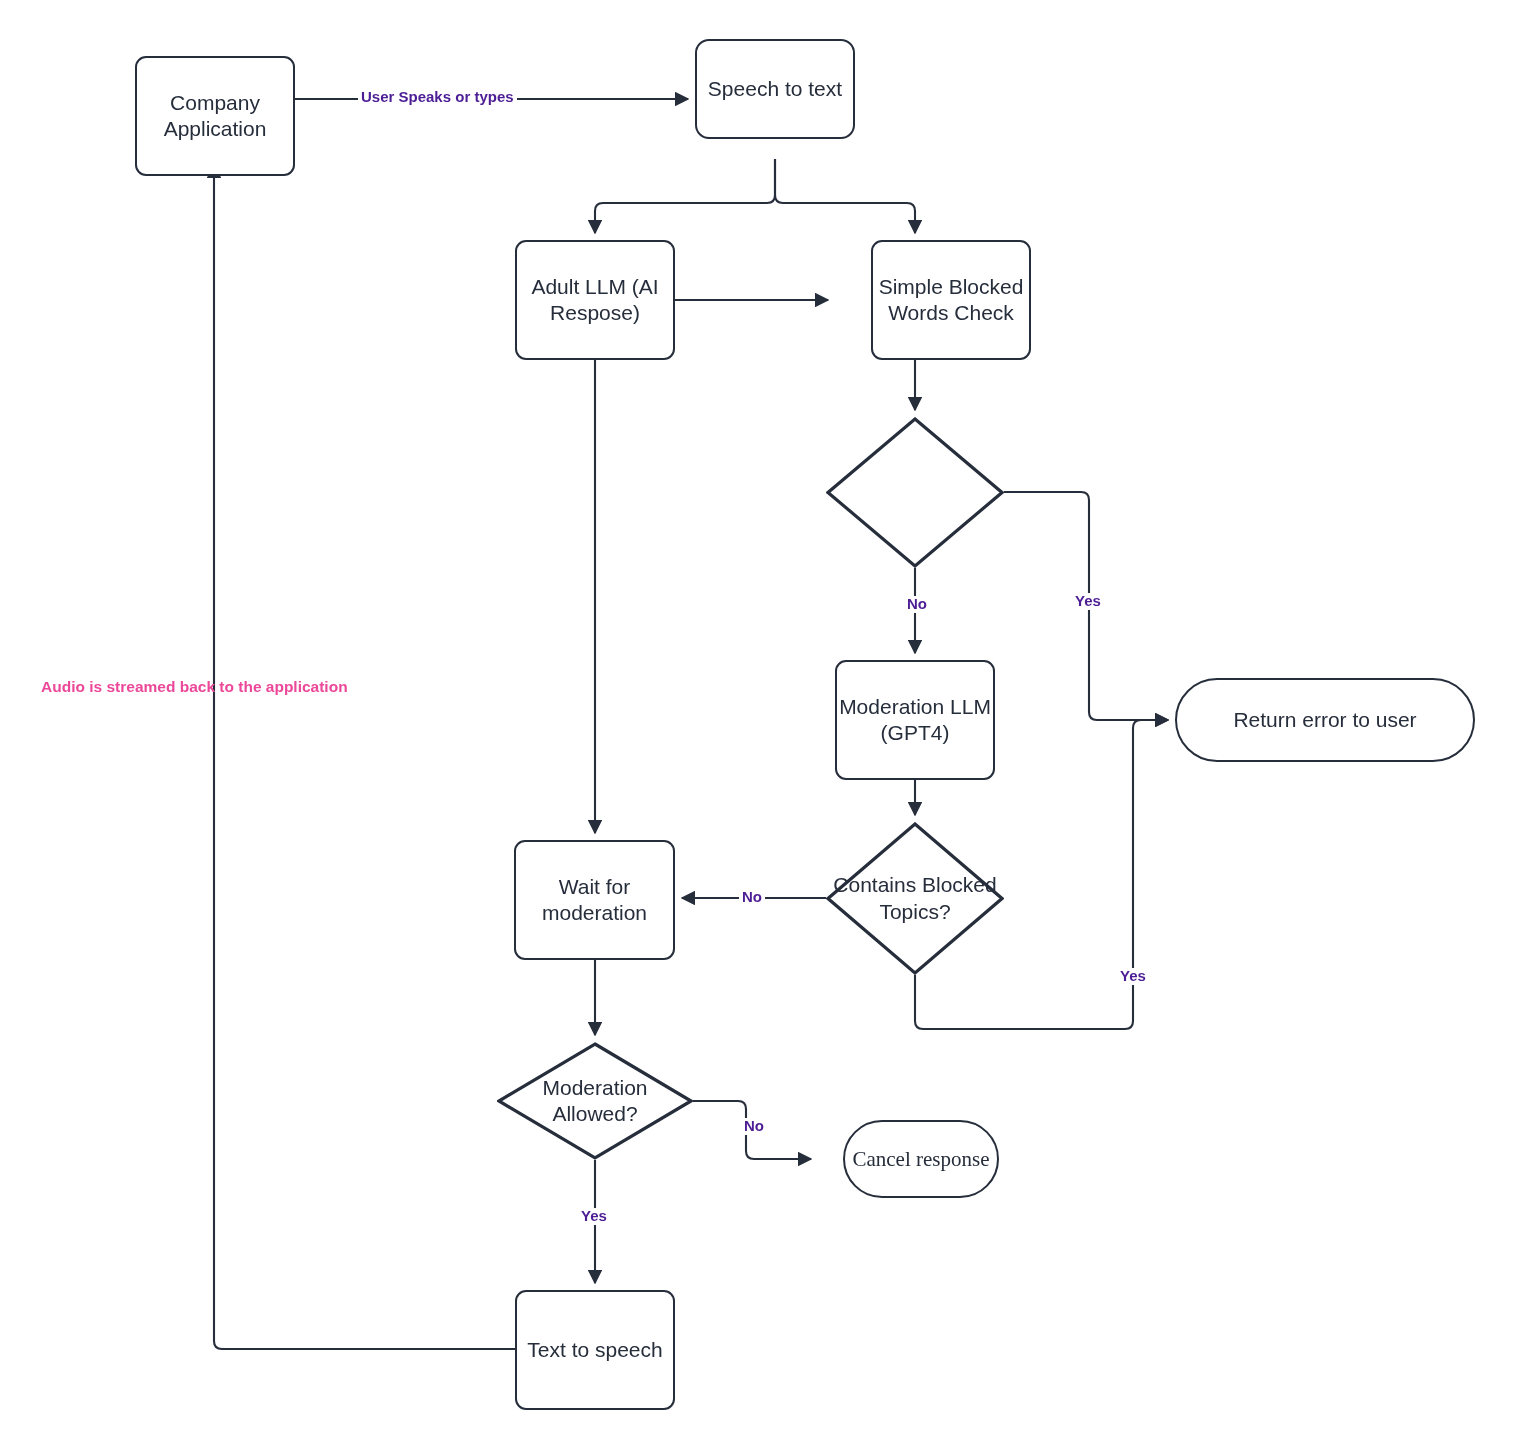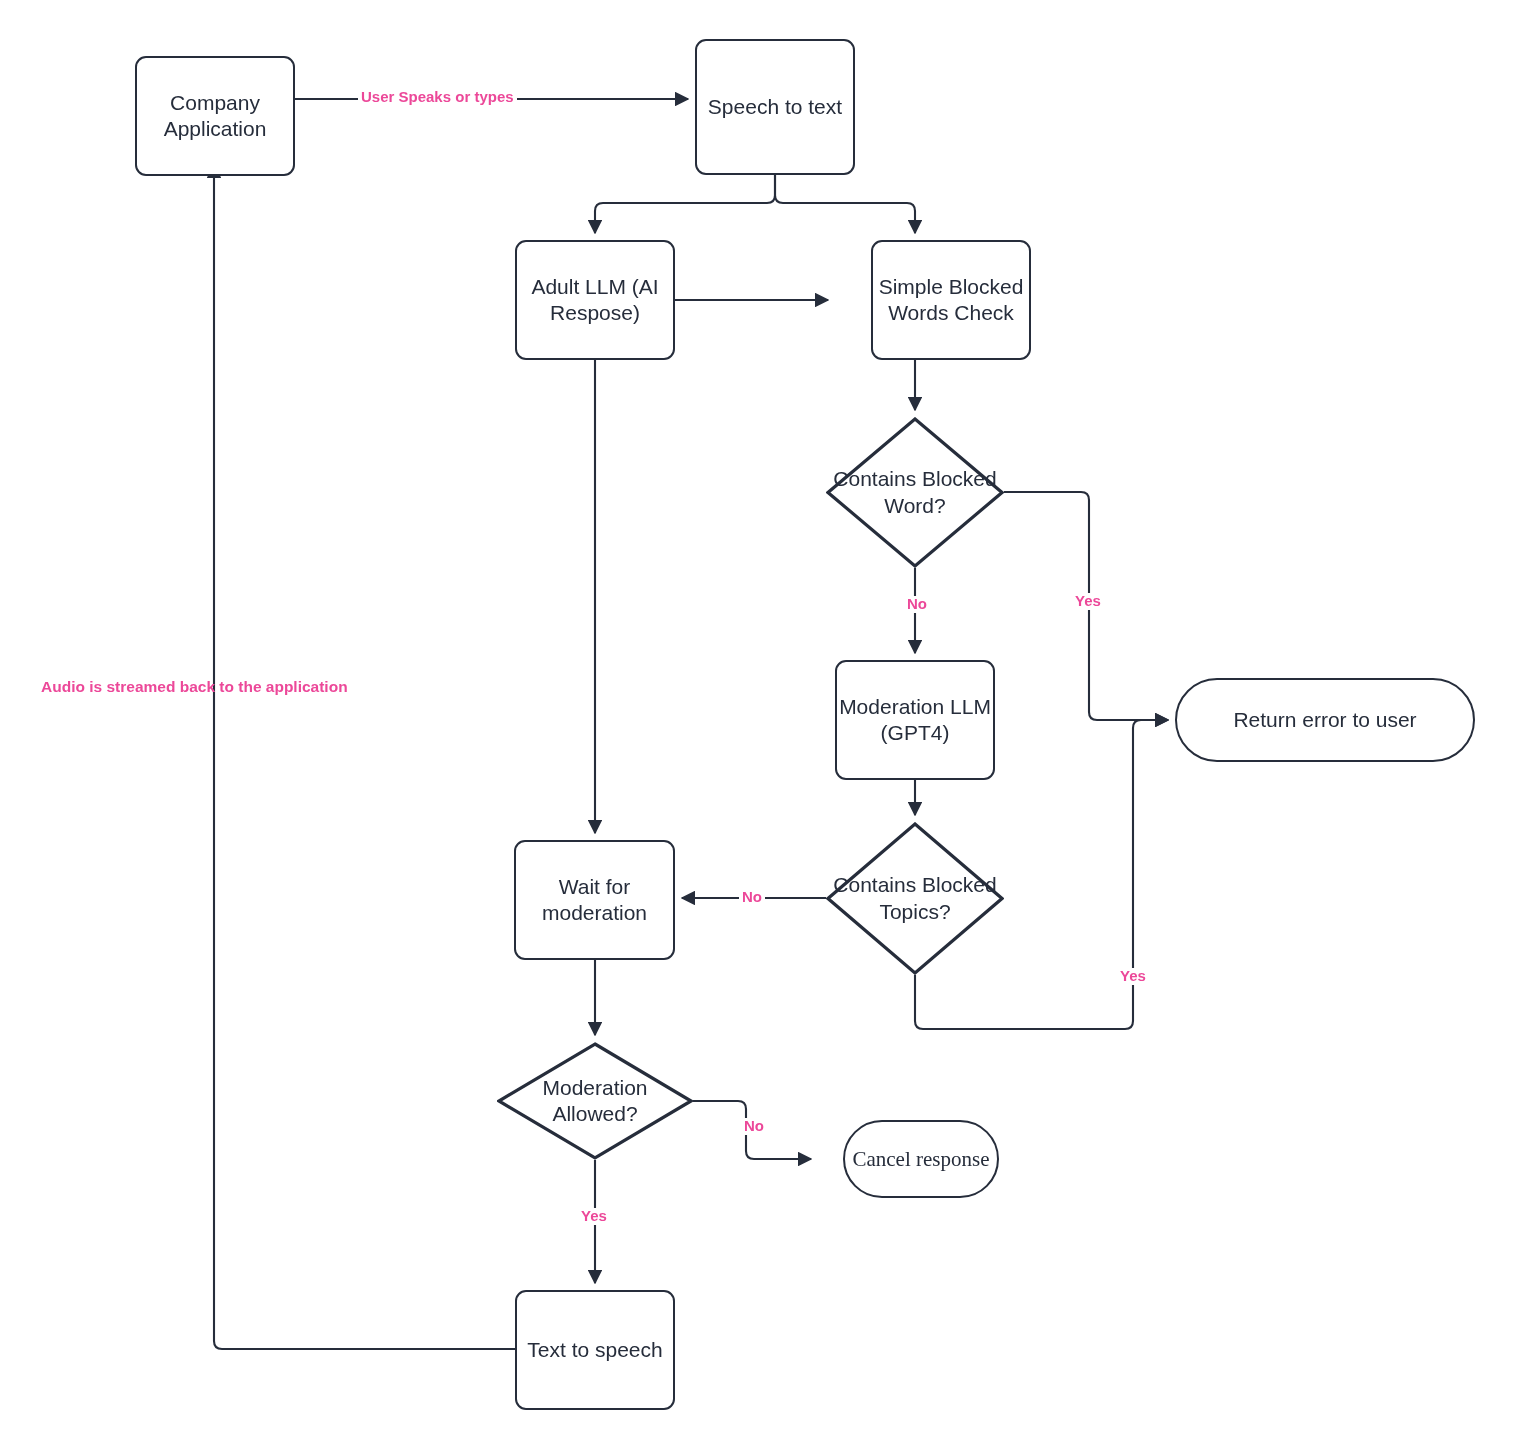--- a/index.html
+++ b/index.html
@@ -56,21 +56,21 @@
     height: 100%;
     z-index: 0;
   }
   .node.decision .dia-label {
     position: relative;
     z-index: 1;
     padding: 0 6px;
   }
   .edge-label {
     position: absolute;
-    color: #ec4899;
+    color: #4c1d95;
     font-size: 15px;
     font-weight: bold;
     background: #ffffff;
     padding: 0 3px;
     white-space: nowrap;
     z-index: 3;
     line-height: 1.1;
   }
   .note {
     position: absolute;
@@ -124,37 +124,36 @@
 
       <path d="M 515 1349 L 222 1349 Q 214 1349 214 1341 L 214 173 Q 214 165 214 165" marker-end="url(#arrow)"></path>
 
     </g>
   </svg>
 
   <div class="node process" style="left:135px; top:56px; width:160px; height:120px;">
     <span>Company Application</span>
   </div>
 
-  <div class="node process" style="left:695px; top:39px; width:160px; height:136px;">
+  <div class="node process" style="left:695px; top:39px; width:160px; height:100px;border-radius:14px;">
     <span>Speech to text</span>
   </div>
 
   <div class="node process" style="left:515px; top:240px; width:160px; height:120px;">
     <span>Adult LLM (AI Respose)</span>
   </div>
 
   <div class="node process" style="left:835px; top:240px; width:160px; height:120px;margin-left:36px;">
     <span>Simple Blocked Words Check</span>
   </div>
 
   <div class="node decision" style="left:826px; top:417px; width:178px; height:151px;">
     <svg class="dia-shape" viewBox="0 0 178 151" preserveAspectRatio="none">
       <polygon points="89,2 176,75.5 89,149 2,75.5" fill="#ffffff" stroke="#262d3b" stroke-width="3.2" vector-effect="non-scaling-stroke"></polygon>
     </svg>
-    <span class="dia-label">Contains Blocked Word?</span>
   </div>
 
   <div class="node process" style="left:835px; top:660px; width:160px; height:120px;">
     <span>Moderation LLM (GPT4)</span>
   </div>
 
   <div class="node decision" style="left:826px; top:822px; width:178px; height:153px;">
     <svg class="dia-shape" viewBox="0 0 178 153" preserveAspectRatio="none">
       <polygon points="89,2 176,76.5 89,151 2,76.5" fill="#ffffff" stroke="#262d3b" stroke-width="3.2" vector-effect="non-scaling-stroke"></polygon>
     </svg>

